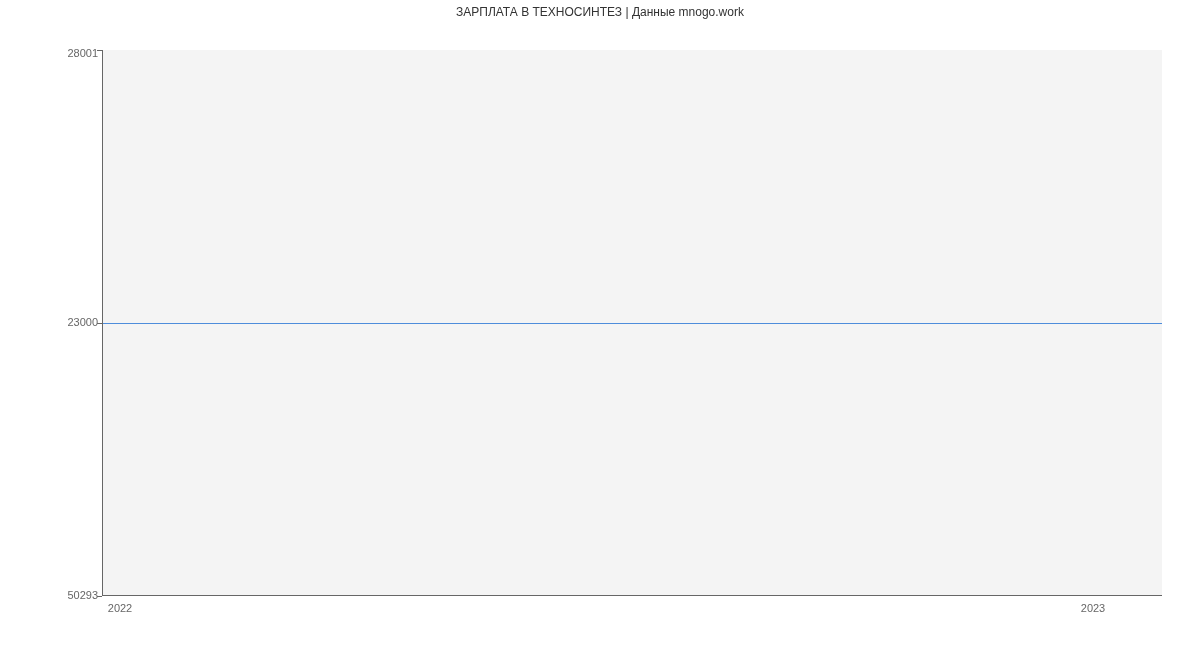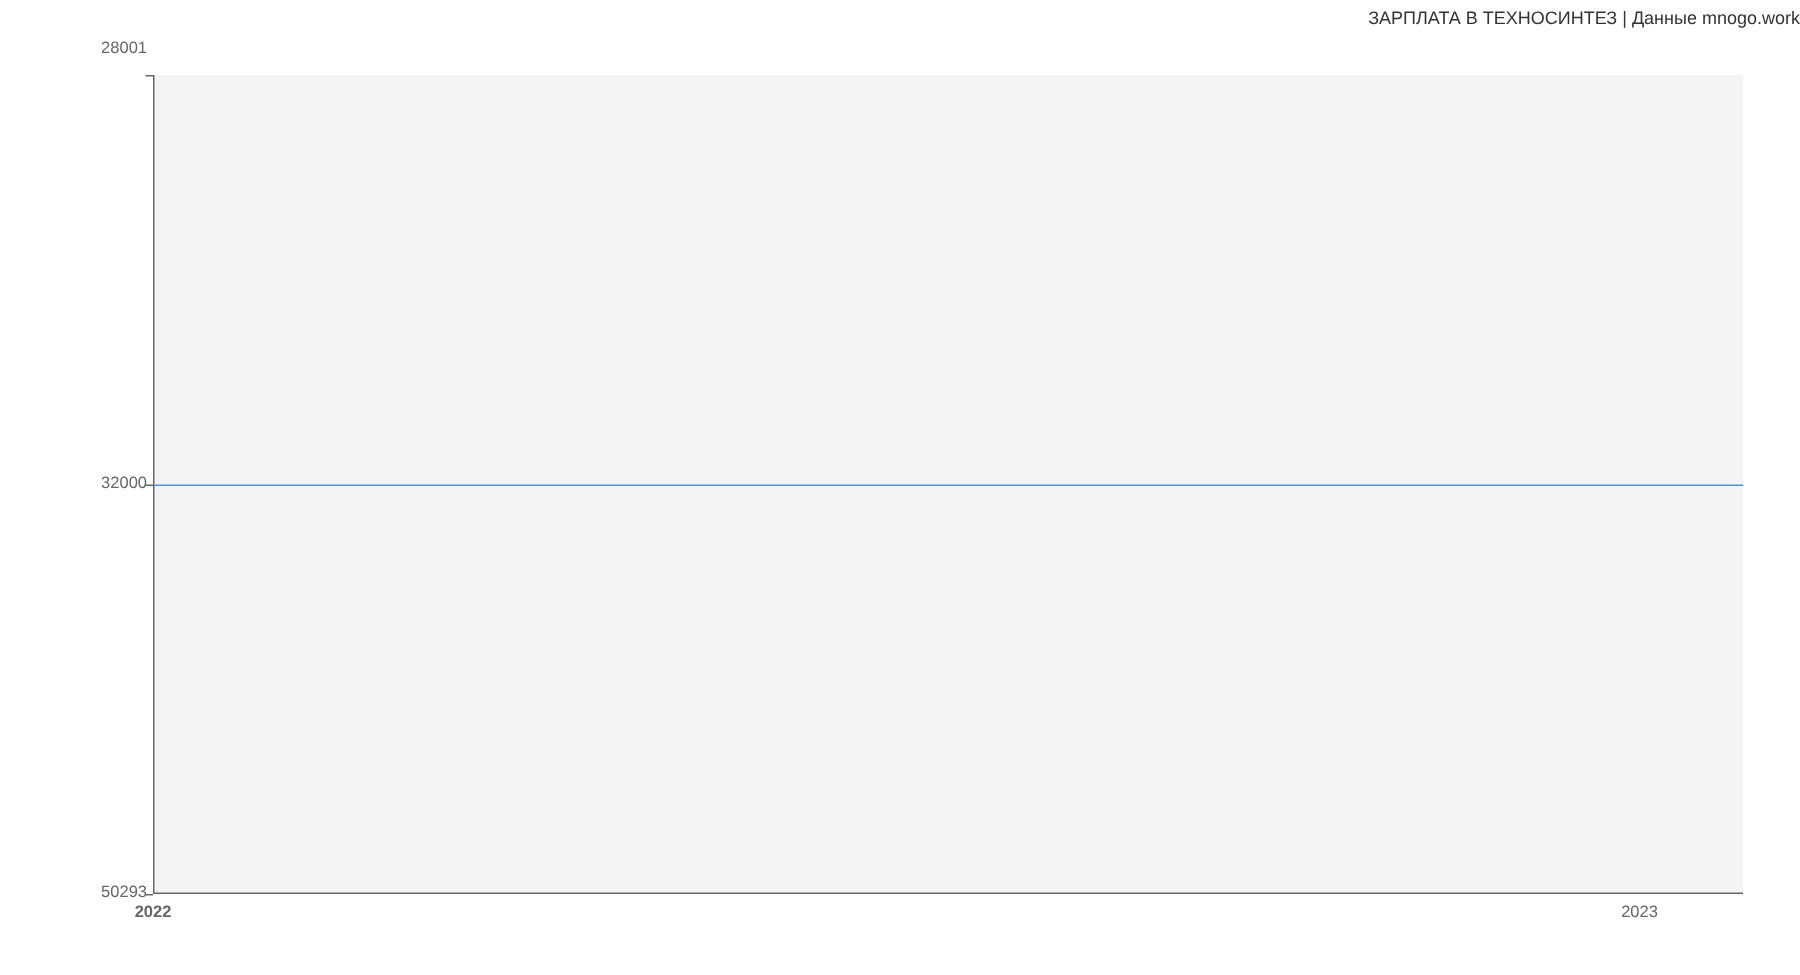--- a/index.html
+++ b/index.html
@@ -23,21 +23,21 @@
       left: 0;
       width: 1200px;
       height: 650px;
     }
 
     .chart-title {
       position: absolute;
       top: 5px;
       left: 0;
       width: 100%;
-      text-align: right;
+      text-align: center;
       font-size: 12px;
       color: #333;
       font-weight: normal;
     }
 
     .plot-area {
       position: absolute;
       top: 50px;
       left: 102px;
       width: 1060px;
@@ -81,29 +81,29 @@
       transform: translateX(-50%);
     }
   </style>
 </head>
 <body>
 
 <div class="chart-container">
 
   <div class="chart-title">ЗАРПЛАТА В ТЕХНОСИНТЕЗ | Данные mnogo.work</div>
 
-  <div class="y-tick-label" style="top: 26px;">28001</div>
+  <div class="y-tick-label" style="top: 47px;">28001</div>
   <div class="y-tick-mark" style="top: 50px;"></div>
 
-  <div class="y-tick-label" style="top: 316px;">32000</div>
+  <div class="y-tick-label" style="top: 316px;">23000</div>
   <div class="y-tick-mark" style="top: 323px;"></div>
 
   <div class="y-tick-label" style="top: 589px;">50293</div>
   <div class="y-tick-mark" style="top: 596px;"></div>
 
-  <div class="x-tick-label" style="left: 102px; font-weight: bold;">2022</div>
+  <div class="x-tick-label" style="left: 120px;">2022</div>
   <div class="x-tick-label" style="left: 1093px;">2023</div>
 
   <div class="plot-area">
     <div class="data-line" style="top: 273px;"></div>
   </div>
 
 </div>
 
 </body></html>

